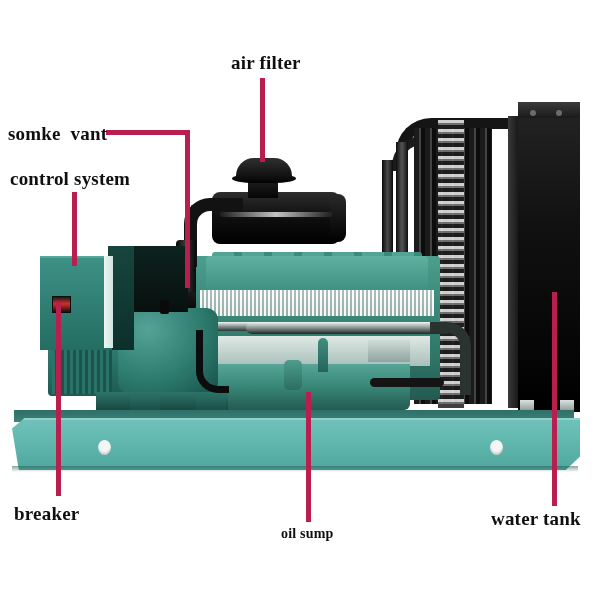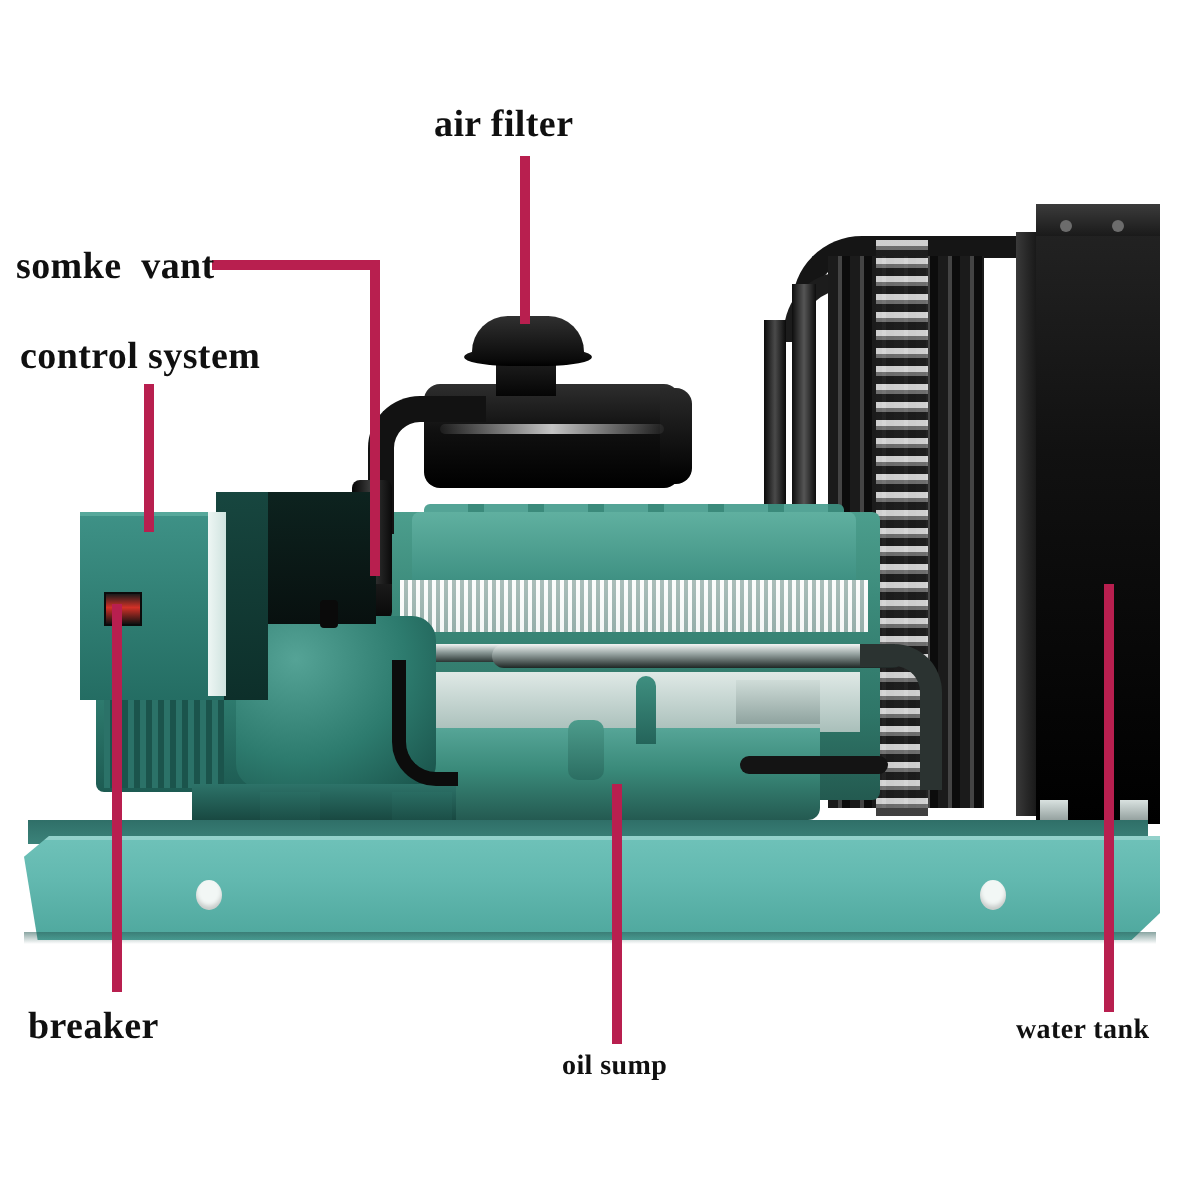--- a/index.html
+++ b/index.html
@@ -327,25 +327,25 @@
   <div class="lead v" style="left:185px;top:130px;height:158px;"></div>
 
   <div class="lead v" style="left:72px;top:192px;height:74px;"></div>
 
   <div class="lead v" style="left:56px;top:302px;height:194px;"></div>
 
   <div class="lead v" style="left:306px;top:392px;height:130px;"></div>
 
   <div class="lead v" style="left:552px;top:292px;height:214px;"></div>
 
-  <div class="label" style="left:217px;top:53px;font-size:19px;">air filter</div>
+  <div class="label" style="left:231px;top:53px;font-size:19px;">air filter</div>
 
   <div class="label" style="left:8px;top:124px;font-size:19px;">somke  vant</div>
 
   <div class="label" style="left:10px;top:169px;font-size:19px;">control system</div>
 
   <div class="label" style="left:14px;top:504px;font-size:19px;">breaker</div>
 
   <div class="label" style="left:281px;top:527px;font-size:14px;">oil sump</div>
 
-  <div class="label" style="left:508px;top:509px;font-size:14px;">water tank</div>
+  <div class="label" style="left:491px;top:509px;font-size:19px;">water tank</div>
 
 </div>
 
 </body></html>

